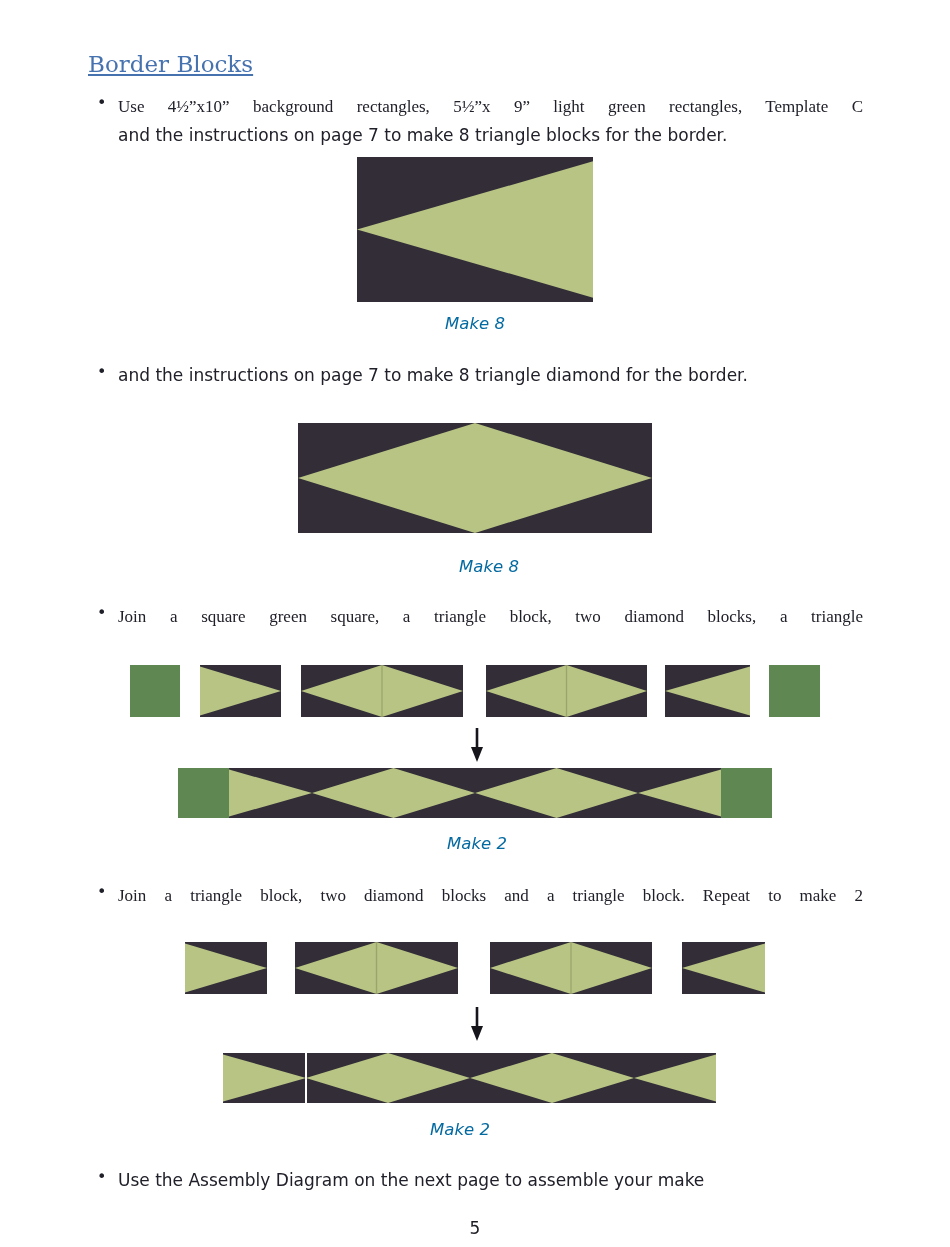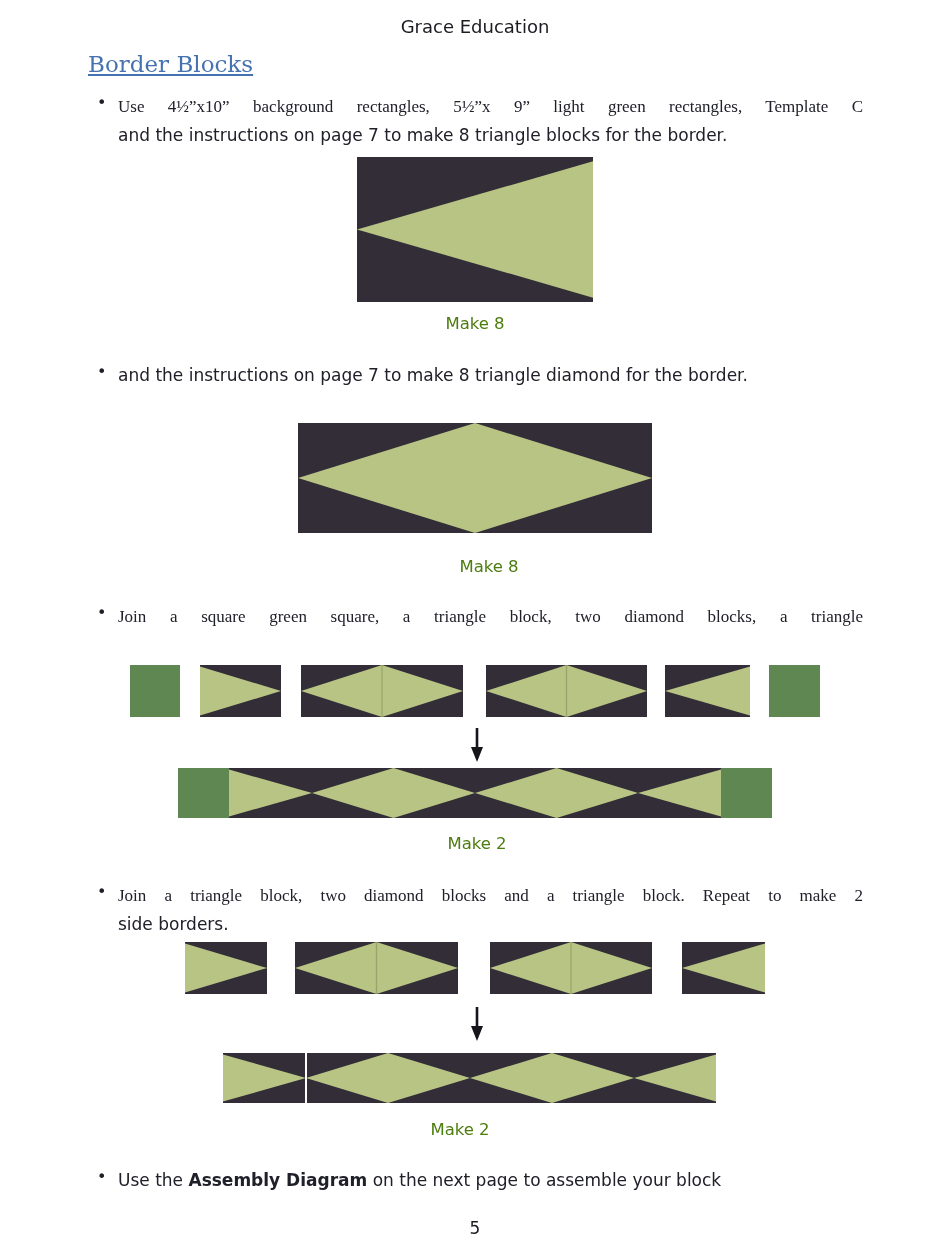--- a/index.html
+++ b/index.html
@@ -60,49 +60,49 @@
     position: absolute;
     background: var(--dark-fabric);
   }
   .figure svg, .block svg, .seg svg { display: block; width: 100%; height: 100%; }
   .lg { fill: var(--light-green); }
   .seam-line { fill: rgba(20, 25, 5, 0.18); }
   .caption {
     position: absolute;
     text-align: center;
     font-size: 16.5px;
-    color: #4d7c0f;
+    color: #0369a1;
+    font-style: italic;
   }
   .block-row { position: absolute; left: 0; width: 950px; }
   .block { position: absolute; top: 0; height: 100%; background: var(--dark-fabric); }
   .block.green { background: var(--medium-green); }
   .strip { position: absolute; }
   .seg { position: absolute; top: 0; height: 100%; background: var(--dark-fabric); }
   .seg.green { background: var(--medium-green); }
   .strip-seam {
     position: absolute; top: 0;
     width: 2px; height: 100%;
     background: #ffffff;
   }
   .down-arrow { position: absolute; }
   .page-number {
     position: absolute;
     top: 1218px; left: 0; width: 950px;
     text-align: center;
     font-size: 17px;
     color: #1b1b22;
   }
-  .bold { font-weight: 700; }
+  .bold { font-weight: 400; }
 </style>
 </head>
 <body>
 
 <div class="page">
 
-  <div class="doc-title">Grace Education</div>
 
   <div class="section-heading">Border Blocks</div>
 
   <div class="bullet" style="top: 92px;">
     <span class="marker">•</span>
     <div class="btext">
       <div class="jline">Use 4½”x10” background rectangles, 5½”x 9” light green rectangles, Template C</div>
       <div class="lline">and the instructions on page 7 to make 8 triangle blocks for the border.</div>
     </div>
   </div>
@@ -192,21 +192,20 @@
         </svg>
     </div>
     <div class="seg green" style="left: 543px; width: 51px;"></div>
   </div>
   <div class="caption" style="left: 180px; top: 834px; width: 594px;">Make 2</div>
 
   <div class="bullet" style="top: 881px;">
     <span class="marker">•</span>
     <div class="btext">
       <div class="jline">Join a triangle block, two diamond blocks and a triangle block. Repeat to make 2</div>
-      <div class="lline">side borders.</div>
     </div>
   </div>
 
   <div class="block-row" style="top: 942px; height: 52px;">
     <div class="block" style="left: 185px; width: 82px;">
       <svg viewBox="0 0 100 100" preserveAspectRatio="none">
           <polygon class="lg" points="0,3 100,50 0,97"></polygon>
         </svg>
     </div>
     <div class="block" style="left: 295px; width: 163px;">
@@ -256,19 +255,19 @@
           <polygon class="lg" points="100,3 0,50 100,97"></polygon>
         </svg>
     </div>
     <div class="strip-seam" style="left: 82px;"></div>
   </div>
   <div class="caption" style="left: 223px; top: 1120px; width: 474px;">Make 2</div>
 
   <div class="bullet" style="top: 1166px;">
     <span class="marker">•</span>
     <div class="btext lline">
-      <span>Use the </span><span class="bold">Assembly Diagram</span><span> on the next page to assemble your block</span>
+      <span>Use the </span><span class="bold">Assembly Diagram</span><span> on the next page to assemble your make</span>
     </div>
   </div>
 
   <div class="page-number">5</div>
 
 </div>
 
 </body></html>

